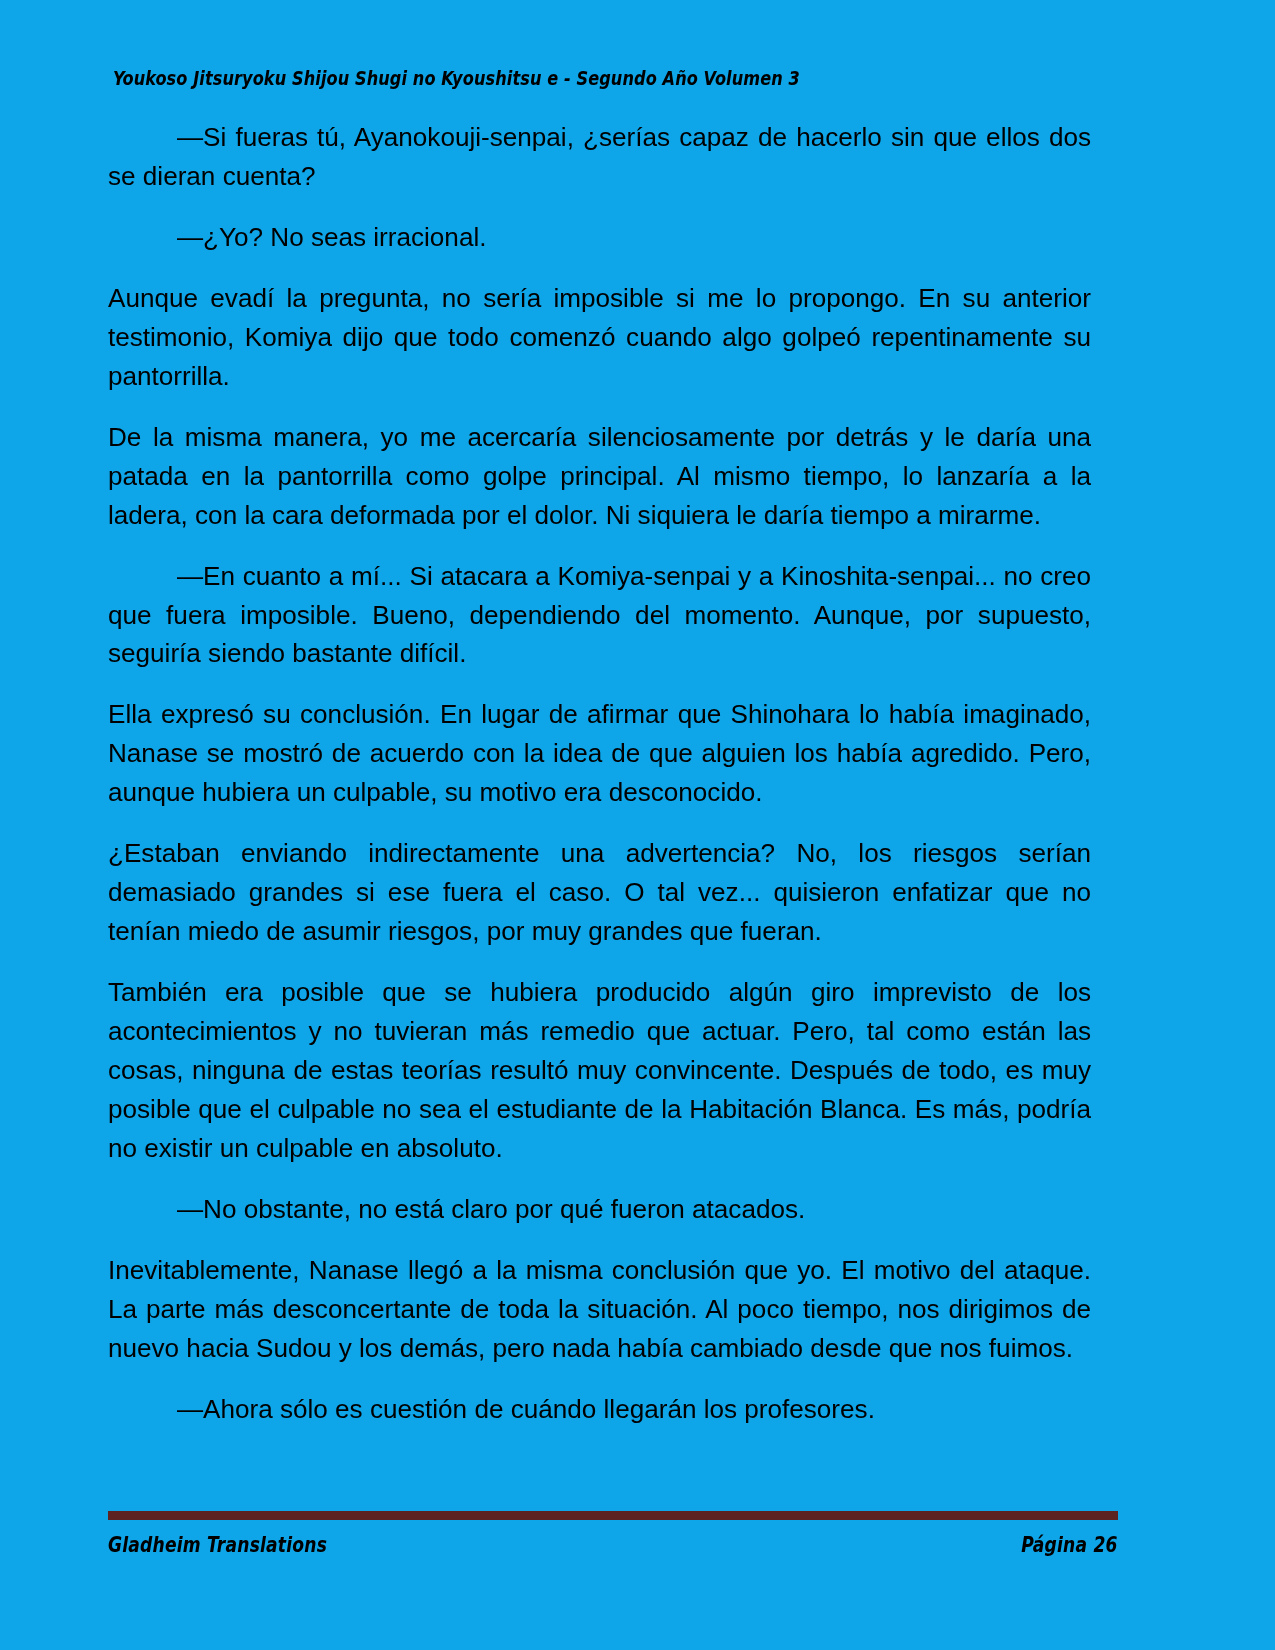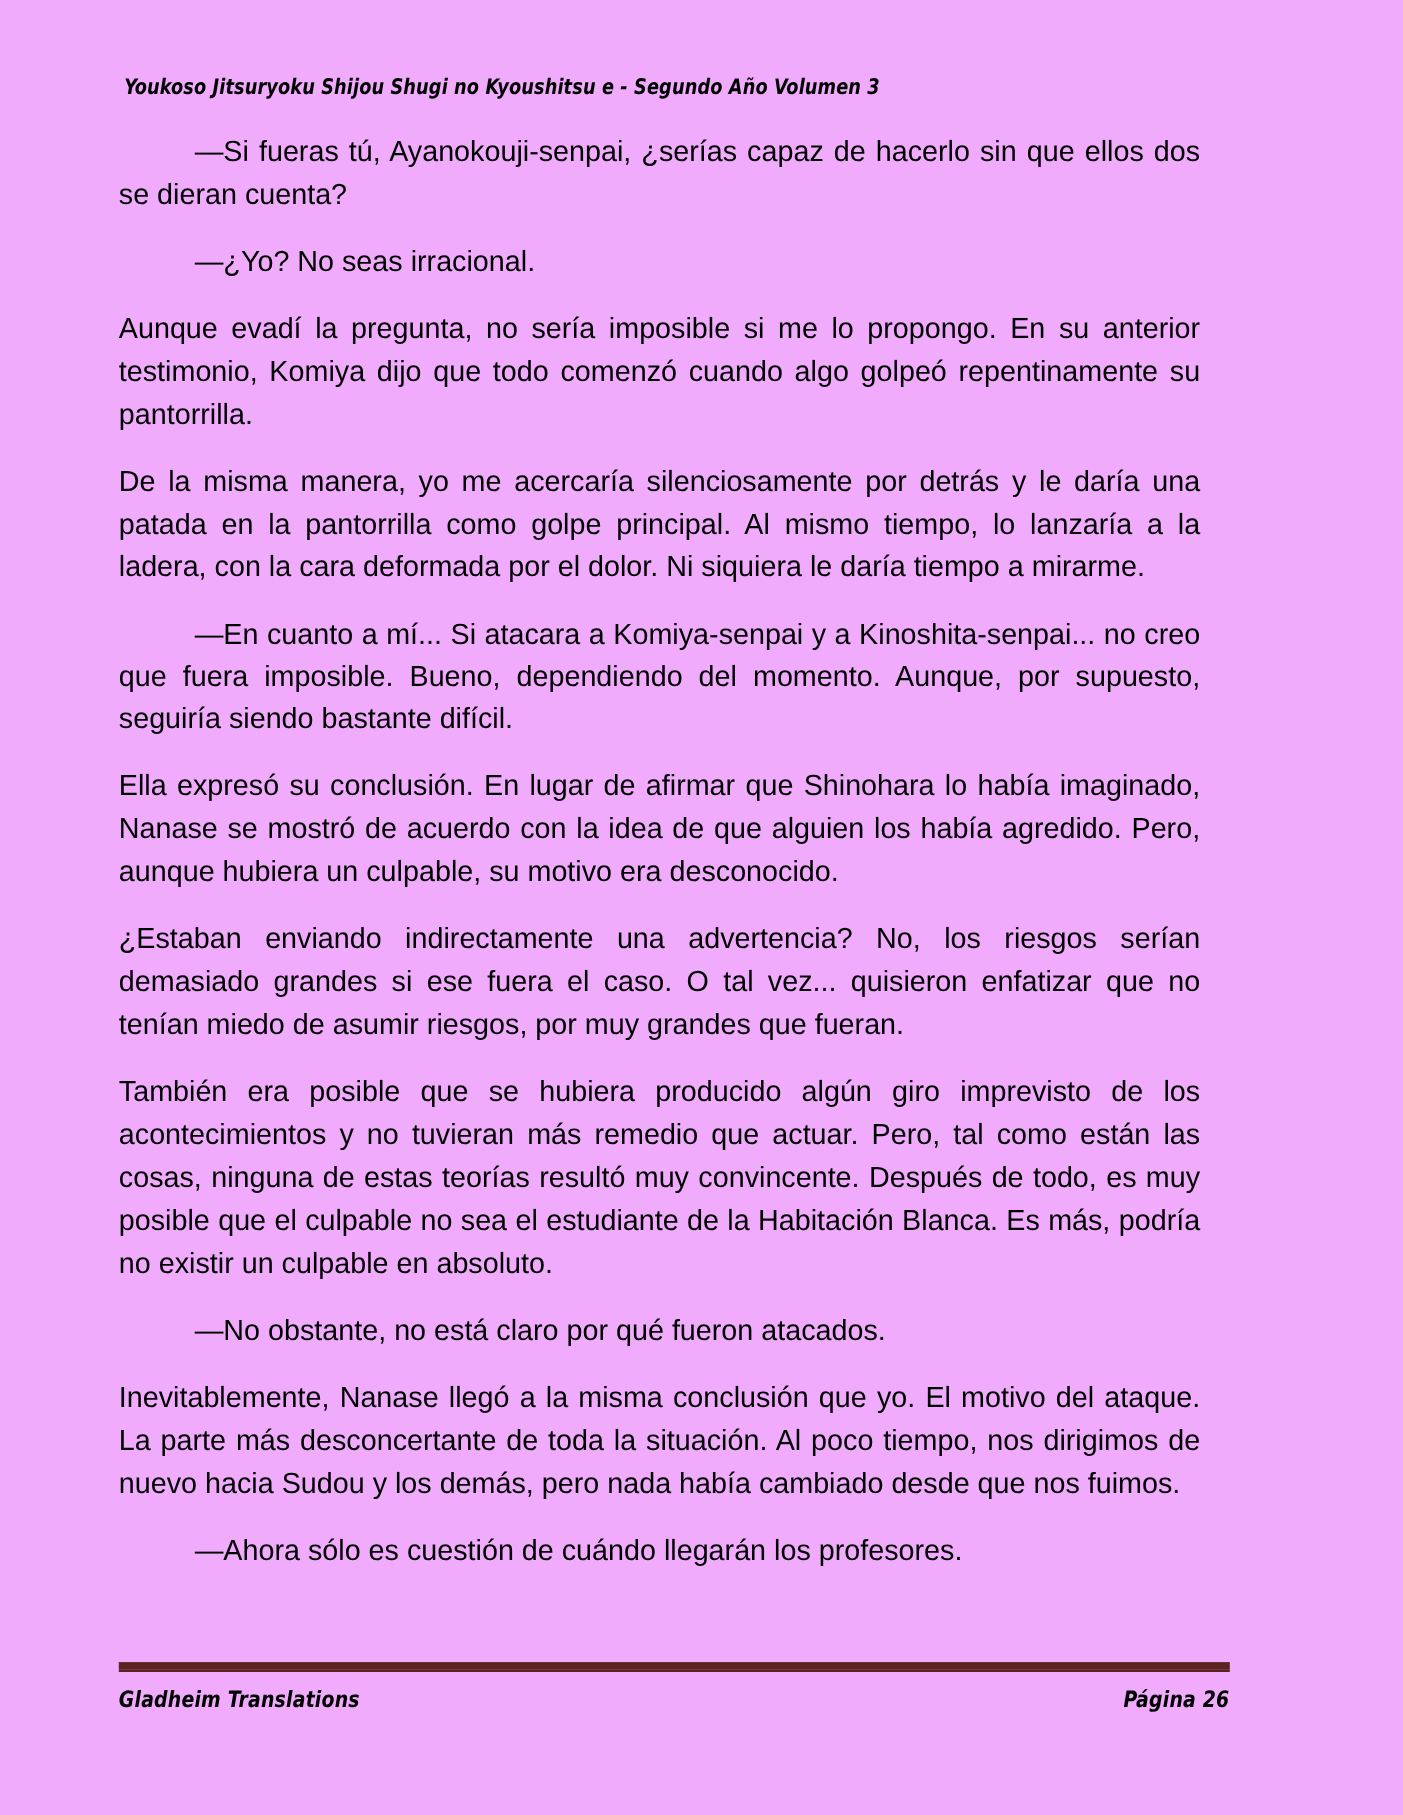--- a/index.html
+++ b/index.html
@@ -8,21 +8,21 @@
     background: #ffffff;
   }
   body {
     font-family: "Liberation Sans", "DejaVu Sans", sans-serif;
     color: #000000;
   }
   .page {
     position: relative;
     width: 1275px;
     height: 1650px;
-    background: #f0abfc;
+    background: #0ea5e9;
     box-sizing: border-box;
     overflow: hidden;
   }
 
   
   .page-header {
     position: absolute;
     left: 113px;
     top: 68px;
     width: 1050px;

